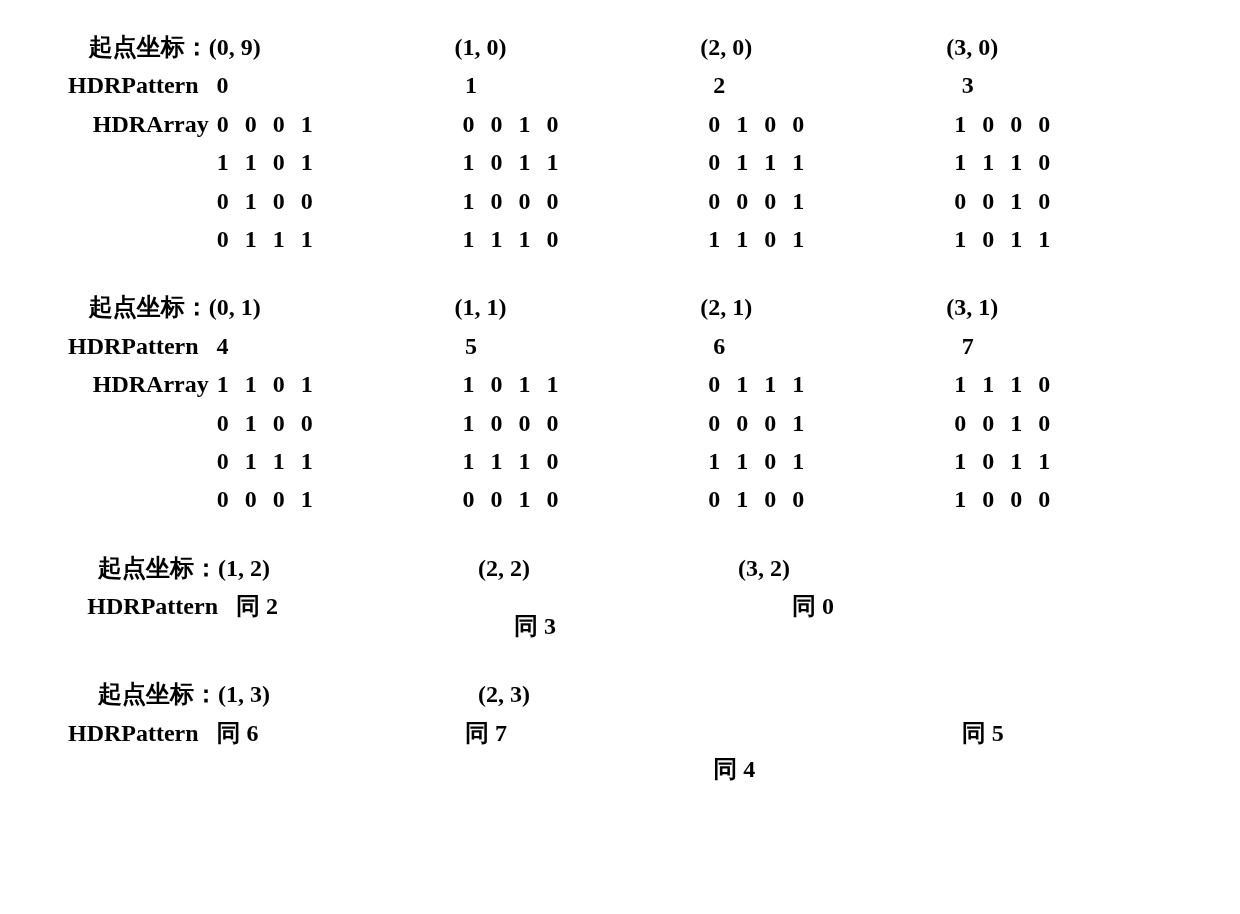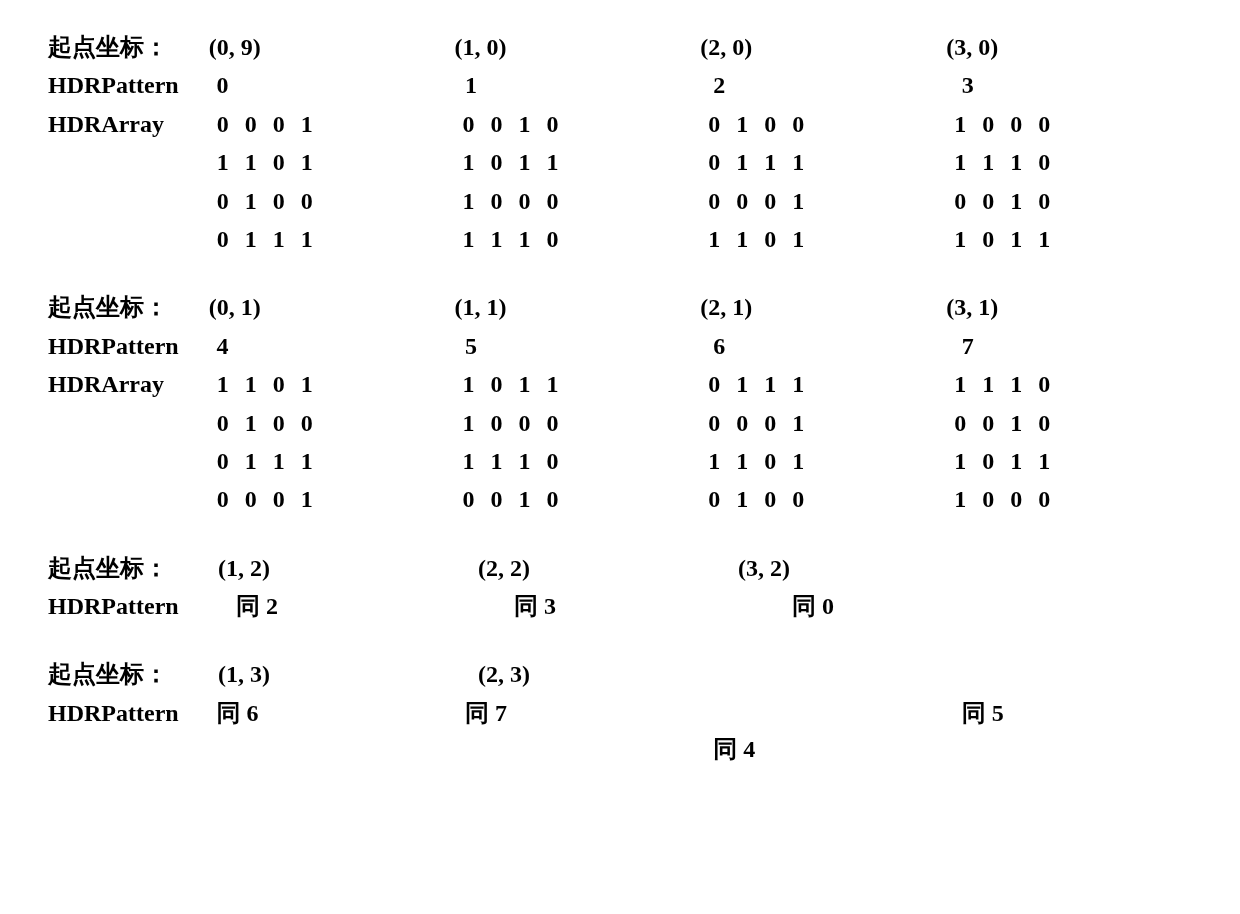--- a/index.html
+++ b/index.html
@@ -16,20 +16,21 @@
     margin-bottom: 30px;
     display: flex;
     flex-direction: column;
   }
   .row {
     display: flex;
     align-items: flex-start;
   }
   .label-col {
     width: 170px;
+    text-align: right;
   }
   .cell {
     width: 260px;
   }
   .matrix {
     display: flex;
     flex-direction: column;
   }
   .matrix-row span {
     display: inline-block;
@@ -130,21 +131,21 @@
     <div class="section">
       <div class="row">
         <div class="label-col">起点坐标：</div>
         <div class="cell">(1, 2)</div>
         <div class="cell">(2, 2)</div>
         <div class="cell">(3, 2)</div>
       </div>
       <div class="row">
         <div class="label-col">HDRPattern</div>
         <div class="cell" style="padding-left: 18px;">同 2</div>
-        <div class="cell" style="padding-left: 18px;">同 3</div>
+        <div class="cell" style="padding-left: 18px; margin-top: 20px;">同 3</div>
         <div class="cell" style="padding-left: 18px;">同 0</div>
       </div>
     </div>
     <div class="section">
       <div class="row">
         <div class="label-col">起点坐标：</div>
         <div class="cell">(1, 3)</div>
         <div class="cell">(2, 3)</div>
       </div>
       <div class="row">

